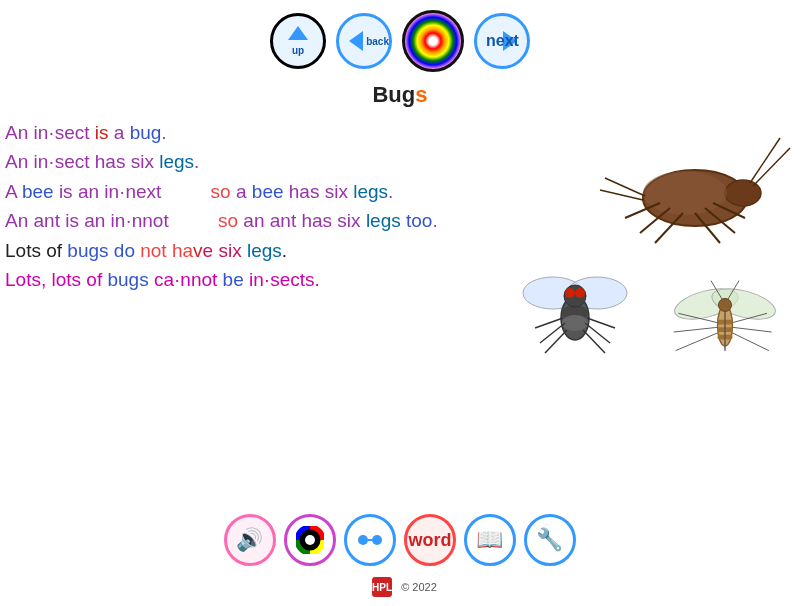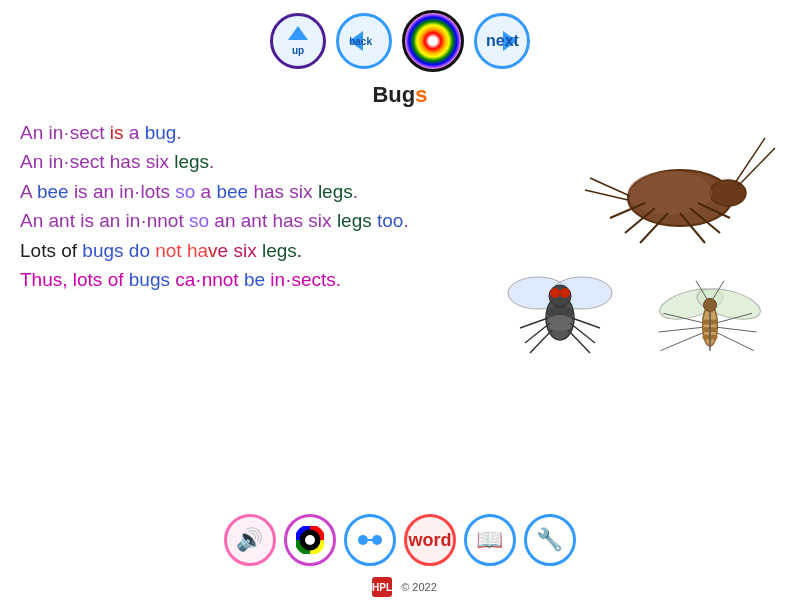--- a/index.html
+++ b/index.html
@@ -19,21 +19,21 @@
       align-items: center;
       gap: 10px;
       padding-top: 10px;
       padding-bottom: 5px;
     }
 
     .nav-btn {
       width: 56px;
       height: 56px;
       border-radius: 50%;
-      border: 3px solid #4c1d95;
+      border: 3px solid #000000;
       background: #e8f4ff;
       display: flex;
       align-items: center;
       justify-content: center;
       cursor: pointer;
       font-size: 12px;
       font-weight: bold;
       color: #1155aa;
       position: relative;
     }
@@ -69,21 +69,21 @@
     .nav-btn-back .arrow-left {
       width: 0; height: 0;
       border-top: 10px solid transparent;
       border-bottom: 10px solid transparent;
       border-right: 14px solid #3399ff;
       position: absolute;
       left: 10px;
     }
     .nav-btn-back .back-label {
       position: absolute;
-      right: 17px;
+      right: 0;
       font-size: 10px;
       color: #1155aa;
       font-weight: bold;
     }
 
     .nav-btn-next {
       width: 56px;
       height: 56px;
       border-radius: 50%;
       border: 3px solid #3399ff;
@@ -129,37 +129,37 @@
       font-size: 22px;
       font-weight: bold;
       margin: 5px 0 10px 0;
       color: #222;
     }
     .title-s { color: #ff6600; }
 
     
     .main {
       display: flex;
-      padding: 0 20px;
+      padding: 0 5px;
     }
 
     
     .text-area {
       flex: 1;
       font-size: 19px;
       line-height: 1.55;
       color: #222;
     }
 
     
     .blue { color: #3355cc; }
-    .green { color: #14532d; text-align: right; }
+    .green { color: #0369a1; text-align: right; }
     .red { color: #cc2222; }
     .purple { color: #9933aa; }
-    .orange { color: #8b5cf6; }
+    .orange { color: #ef4444; margin-left: 44px; }
     .magenta { color: #cc00aa; }
 
     
     .bottom-bar {
       position: absolute;
       bottom: 40px;
       left: 0; right: 0;
       display: flex;
       justify-content: center;
       gap: 8px;
@@ -262,33 +262,33 @@
 
     <div>
       <span class="purple">An in·sect </span><span class="red">is</span><span class="purple"> a </span><span class="blue">bug</span><span class="purple">.</span>
     </div>
 
     <div>
       <span class="purple">An in·sect has six </span><span class="green">legs</span><span class="purple">.</span>
     </div>
 
     <div>
-      <span class="purple">A </span><span class="blue">bee</span><span class="purple"> is an in·lots </span><span class="orange">so</span><span class="purple"> a </span><span class="blue">bee</span><span class="purple"> has six </span><span class="green">legs</span><span class="purple">.</span>
+      <span class="purple">A </span><span class="blue">bee</span><span class="purple"> is an in·next </span><span class="orange">so</span><span class="purple"> a </span><span class="blue">bee</span><span class="purple"> has six </span><span class="green">legs</span><span class="purple">.</span>
     </div>
 
     <div>
       <span class="purple">An ant is an in·nnot </span><span class="orange">so</span><span class="purple"> an ant has six </span><span class="green">legs</span><span class="purple"> </span><span class="blue">too</span><span class="purple">.</span>
     </div>
 
     <div>
       <span style="color:#222">Lots of </span><span class="blue">bugs</span><span style="color:#222"> </span><span class="blue">do</span><span style="color:#ef4444"> not ha</span><span class="red">v</span><span style="color:#be185d">e six </span><span class="green">legs</span><span style="color:#222">.</span>
     </div>
 
     <div>
-      <span class="magenta">Thus, lots of </span><span class="blue">bugs</span><span class="magenta"> ca·nnot </span><span class="blue">be</span><span class="magenta"> in·sects.</span>
+      <span class="magenta">Lots, lots of </span><span class="blue">bugs</span><span class="magenta"> ca·nnot </span><span class="blue">be</span><span class="magenta"> in·sects.</span>
     </div>
   </div>
 
   <div class="bug-svg-area">
 
     <svg class="roach-container" viewBox="0 0 200 150" xmlns="http://www.w3.org/2000/svg">
 
       <ellipse cx="100" cy="80" rx="52" ry="28" fill="#7b4a2a" stroke="#5a3010" stroke-width="2"></ellipse>
 
       <ellipse cx="148" cy="75" rx="18" ry="13" fill="#6b3a1a" stroke="#5a3010" stroke-width="1.5"></ellipse>

